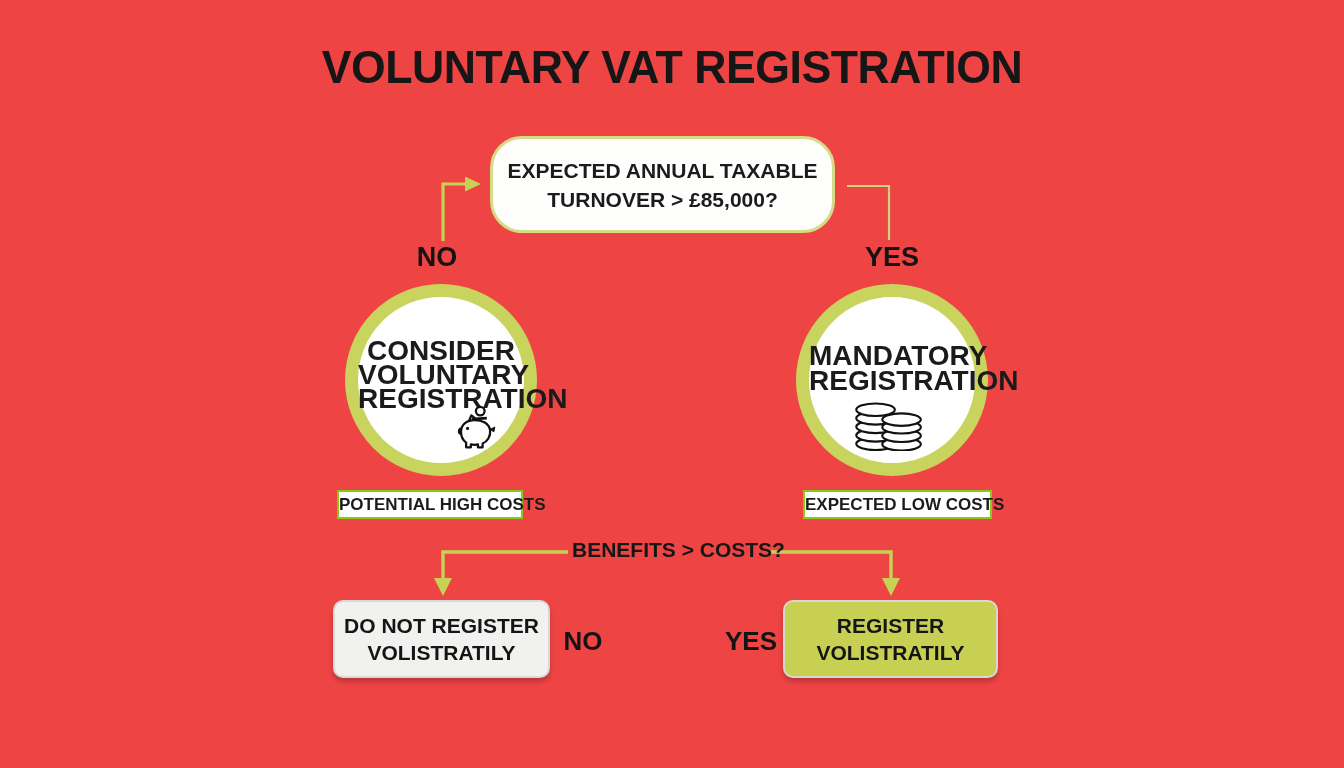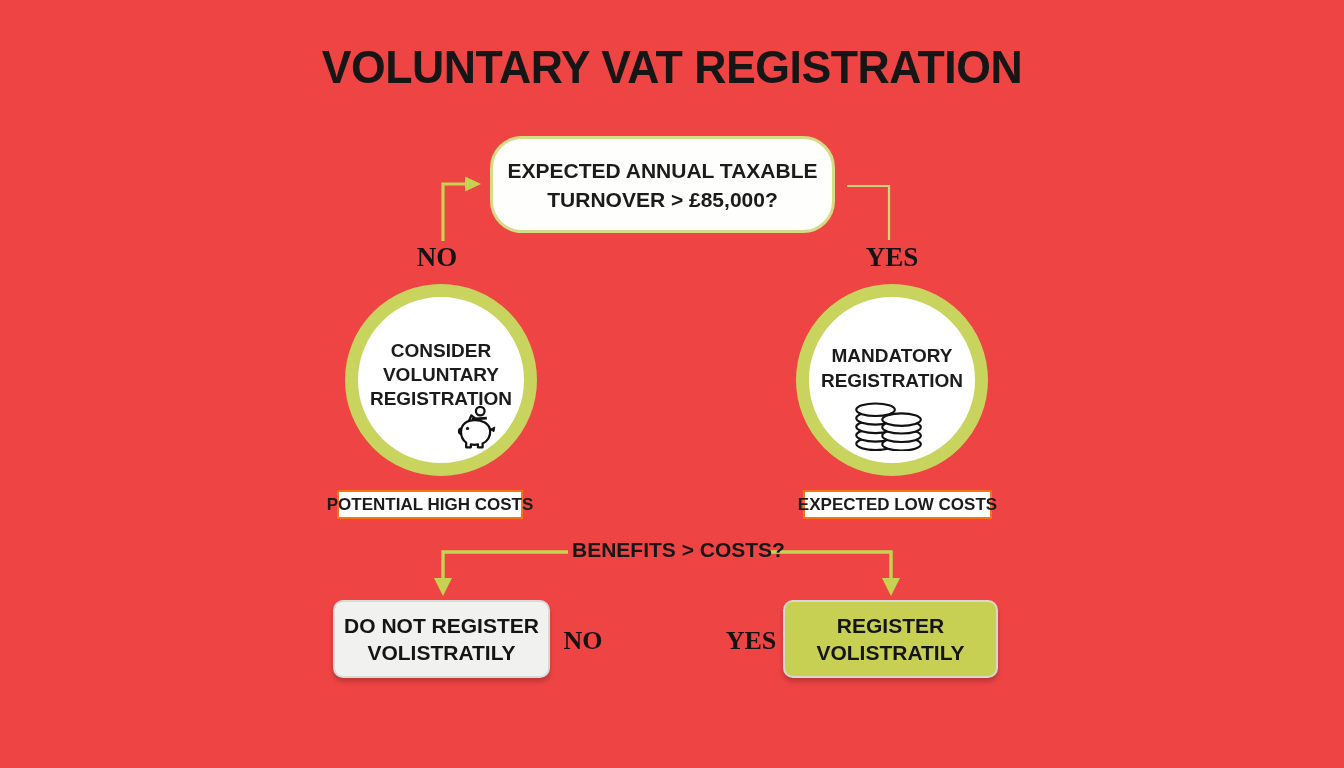--- a/index.html
+++ b/index.html
@@ -59,21 +59,20 @@
     color: #1b1b1b;
   }
 
   .branch-label {
     position: absolute;
     width: 80px;
     text-align: center;
     font-size: 27px;
     font-weight: 700;
     color: #141414;
-    font-family: Liberation Serif, serif;
   }
   .no-top  { left: 397px; top: 242px; }
   .yes-top { left: 852px; top: 242px; }
   .no-bottom  { left: 543px; top: 626px; font-size: 26px; }
   .yes-bottom { left: 711px; top: 626px; font-size: 26px; }
 
   .circle {
     position: absolute;
     top: 284px;
     width: 192px;
@@ -82,41 +81,41 @@
     border-radius: 50%;
     background: #ffffff;
   }
   .circle-left  { left: 345px; }
   .circle-right { left: 796px; }
   .circle .ctext {
     position: absolute;
     left: 0;
     width: 166px;
     text-align: center;
-    font-size: 19px;
+    font-size: 28px;
     font-weight: 700;
     color: #1b1b1b;
   }
   .circle-left .ctext  { top: 42px; line-height: 24px; }
   .circle-right .ctext { top: 46px; line-height: 25px; }
   .ctext span { display: block; }
 
   .circle-icon { position: absolute; }
   .piggy-icon { left: 95px; top: 108px; }
   .coins-icon { left: 44px; top: 102px; }
 
   .cost-box {
     position: absolute;
     top: 490px;
     height: 29px;
-    border: 2px solid #f97316;
+    border: 2px solid #84cc16;
     background: #ffffff;
     display: flex;
     align-items: center;
-    justify-content: center;
+    justify-content: flex-start;
     font-size: 17px;
     font-weight: 700;
     color: #1b1b1b;
     white-space: nowrap;
   }
   .cost-left  { left: 337px; width: 186px; }
   .cost-right { left: 803px; width: 189px; }
 
   .benefits-label {
     position: absolute;

